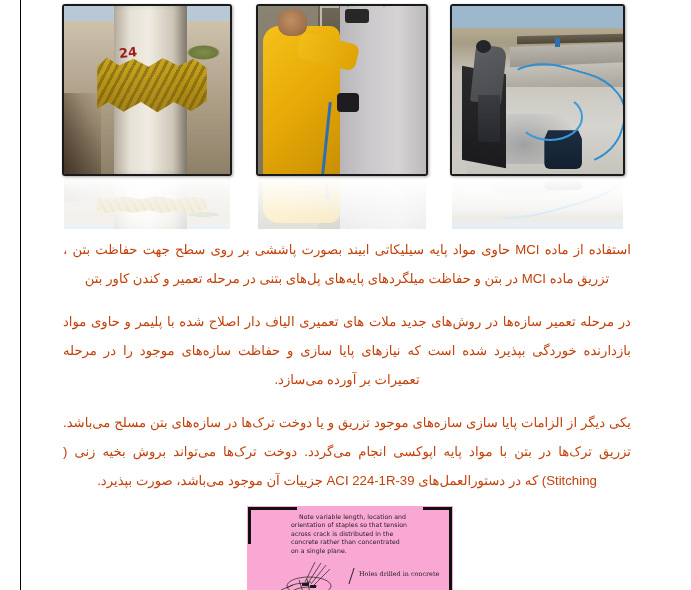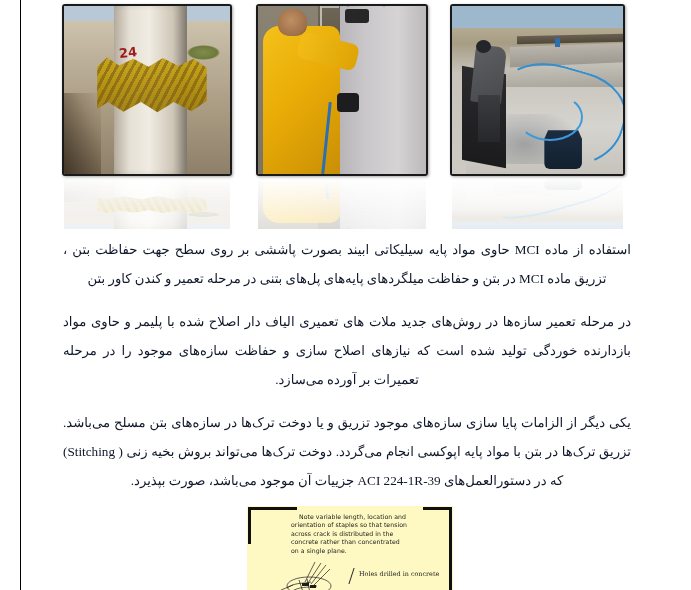--- a/index.html
+++ b/index.html
@@ -286,39 +286,39 @@
     top: 235px;
     width: 691px;
   }
   .para {
     direction: rtl;
     text-align: justify;
     text-align-last: center;
     unicode-bidi: plaintext;
     margin: 0 60px 0 63px;
     padding-bottom: 14px;
-    font-family: Liberation Serif, serif;
+    font-family: Liberation Sans, sans-serif;
     font-size: 13.2px;
     line-height: 29px;
-    color: #0f172a;
+    color: #c2410c;
   }
 
   
   .figure-wrap {
     position: absolute;
     left: 247px;
     top: 506px;
     width: 206px;
     height: 84px;
     overflow: hidden;
   }
   .fig-frame {
     position: absolute;
     inset: 0;
-    background: #fef9c3;
+    background: #f9a8d4;
   }
   .fig-bracket-tl {
     position: absolute;
     left: 1px; top: 1px;
     width: 46px; height: 34px;
     border-left: 3px solid #101010;
     border-top: 3px solid #101010;
   }
   .fig-bracket-tr {
     position: absolute;
@@ -432,21 +432,21 @@
       <div class="cn-wet"></div>
       <div class="cn-jug"></div>
       <div class="cn-hose"></div>
     </div>
   </div>
 
 </div>
 
 <div class="article">
   <p class="para">استفاده از ماده MCI حاوی مواد پایه سیلیکاتی ابیند بصورت پاششی بر روی سطح جهت حفاظت بتن ، تزریق ماده MCI در بتن  و حفاظت میلگردهای پایه‌های پل‌های بتنی در مرحله تعمیر و کندن کاور بتن</p>
-  <p class="para">در مرحله تعمیر سازه‌ها در روش‌های جدید ملات های تعمیری الیاف دار اصلاح شده با پلیمر و حاوی مواد بازدارنده خوردگی تولید شده است که نیازهای اصلاح سازی و حفاظت سازه‌های موجود را در مرحله تعمیرات بر آورده می‌سازد.</p>
+  <p class="para">در مرحله تعمیر سازه‌ها در روش‌های جدید ملات های تعمیری الیاف دار اصلاح شده با پلیمر و حاوی مواد بازدارنده خوردگی بپذیرد شده است که نیازهای پایا سازی و حفاظت سازه‌های موجود را در مرحله تعمیرات بر آورده می‌سازد.</p>
   <p class="para">یکی دیگر از الزامات پایا سازی سازه‌های موجود تزریق و یا دوخت ترک‌ها در سازه‌های بتن مسلح می‌باشد. تزریق ترک‌ها در بتن با مواد پایه اپوکسی انجام می‌گردد. دوخت ترک‌ها می‌تواند بروش بخیه زنی ( Stitching) که در دستورالعمل‌های ACI 224-1R-39 جزییات آن موجود می‌باشد، صورت بپذیرد.</p>
 </div>
 
 <div class="figure-wrap">
   <div class="fig-frame">
     <div class="fig-bracket-tl"></div>
     <div class="fig-bracket-tr"></div>
 
     <div class="fig-note">
       <div class="lead">Note variable length, location and</div>

